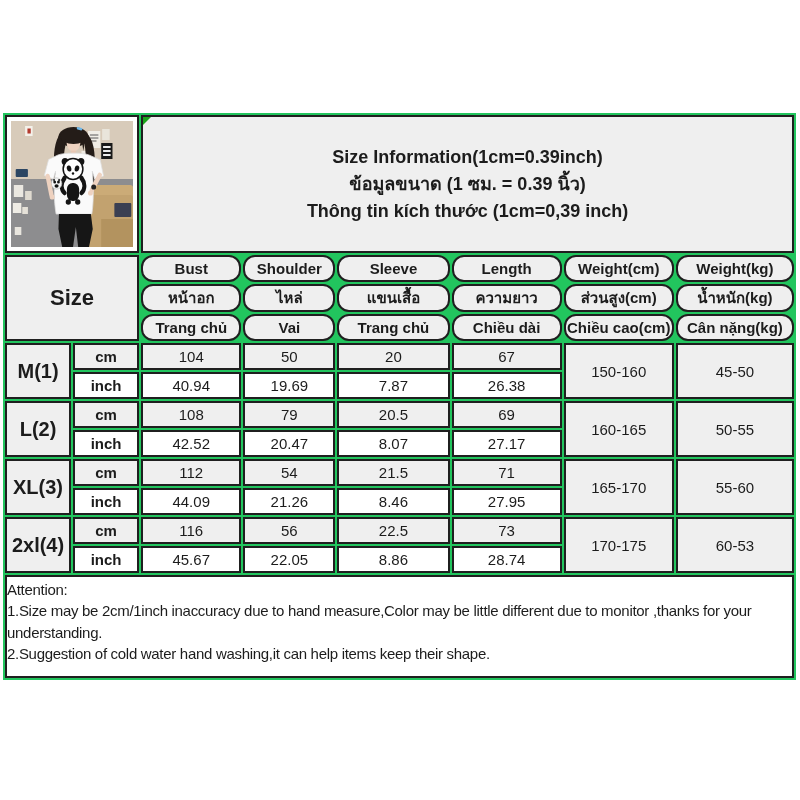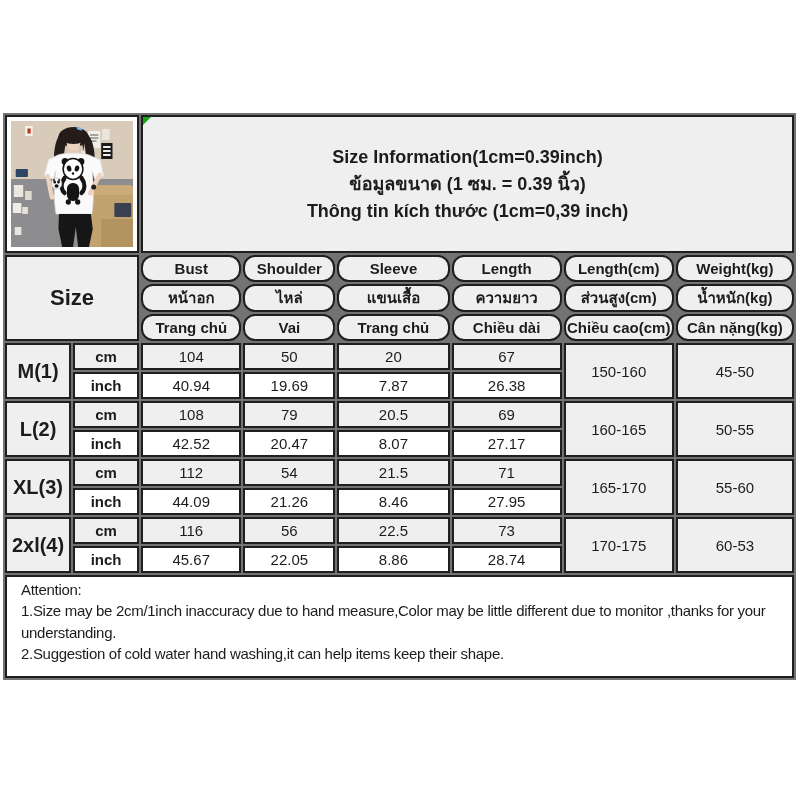--- a/index.html
+++ b/index.html
@@ -4,21 +4,21 @@
 <style>
   html,body{margin:0;padding:0;}
   body{
     width:800px;height:800px;background:#ffffff;overflow:hidden;
     font-family:"Liberation Sans","DejaVu Sans",sans-serif;color:#1c1c1c;
     position:relative;
   }
   .sheet{position:absolute;left:3px;top:113px;width:793px;}
   table{
     border-collapse:separate;border-spacing:2px;table-layout:fixed;
-    width:793px;background:#737373;
+    width:793px;background:#22c55e;
   }
   td{
     border:2px solid #1f1f1f;box-sizing:border-box;background:#ffffff;
     text-align:center;vertical-align:middle;padding:0;font-size:15px;overflow:hidden;
   }
   .g{background:#efefef;}
   .b{font-weight:bold;border-radius:12px;}
   tr.hdr td, tr.data td{height:27px;}
   tr.photo-row td{height:138px;}
   .photo-cell{padding:4px;background:#ffffff;}
@@ -26,21 +26,21 @@
   .title-cell{position:relative;font-weight:bold;font-size:18px;line-height:1.5;}
   .green-marker{
     position:absolute;top:0;left:0;width:0;height:0;
     border-top:8px solid #1aa31a;border-right:8px solid transparent;
   }
   .size-cell{font-size:22px;font-weight:bold;}
   .size-name{font-weight:bold;font-size:20px;}
   .unit{font-weight:bold;}
   .attn-cell{
     height:103px;text-align:left;vertical-align:top;
-    padding:2px 14px;font-size:15px;line-height:1.42;letter-spacing:-0.3px;background:#ffffff;
+    padding:2px 0;font-size:15px;line-height:1.42;letter-spacing:-0.3px;background:#ffffff;
   }
 </style>
 </head>
 <body>
 
 <div class="sheet">
 <table>
   <colgroup>
     <col style="width:66px">
         <col style="width:66px">
@@ -131,21 +131,21 @@
       <div>Thông tin kích thước (1cm=0,39 inch)</div>
     </td>
   </tr>
 
   <tr class="hdr">
     <td colspan="2" rowspan="3" class="size-cell g">Size</td>
     <td class="g b">Bust</td>
     <td class="g b">Shoulder</td>
     <td class="g b">Sleeve</td>
     <td class="g b">Length</td>
-    <td class="g b">Length(cm)</td>
+    <td class="g b">Weight(cm)</td>
     <td class="g b">Weight(kg)</td>
   </tr>
   <tr class="hdr">
     <td class="g b">หน้าอก</td>
     <td class="g b">ไหล่</td>
     <td class="g b">แขนเสื้อ</td>
     <td class="g b">ความยาว</td>
     <td class="g b">ส่วนสูง(cm)</td>
     <td class="g b">น้ำหนัก(kg)</td>
   </tr>

